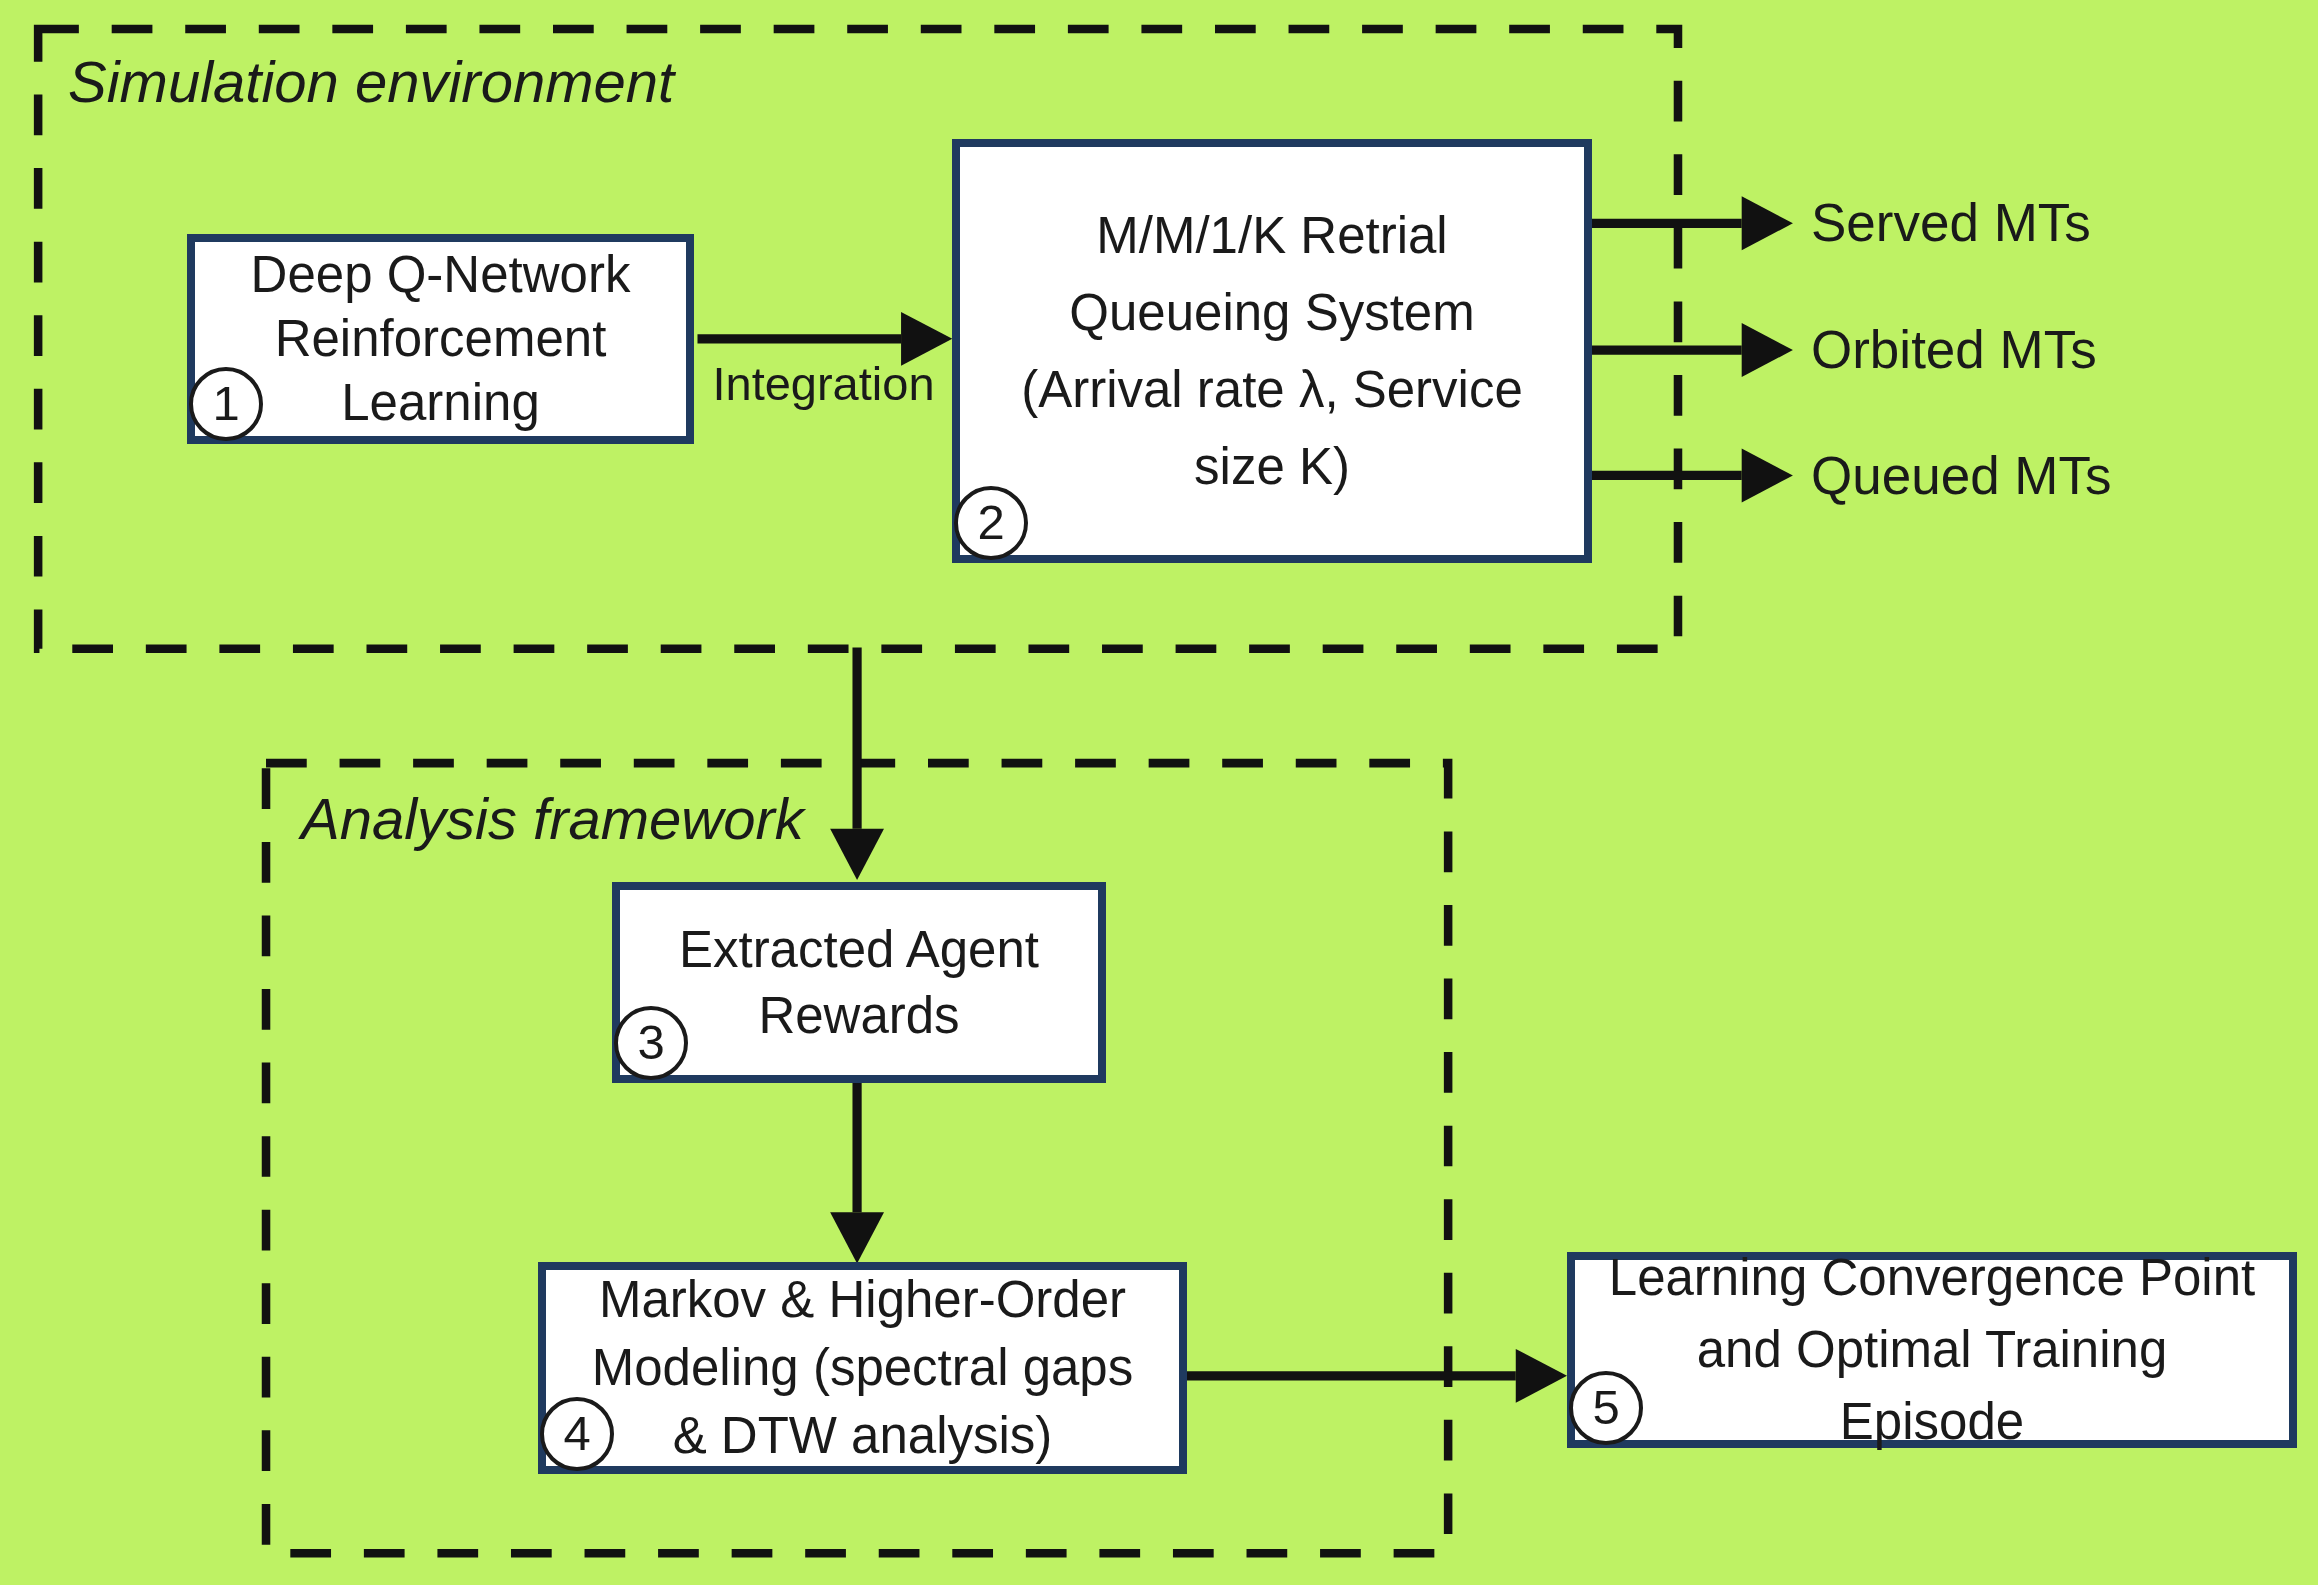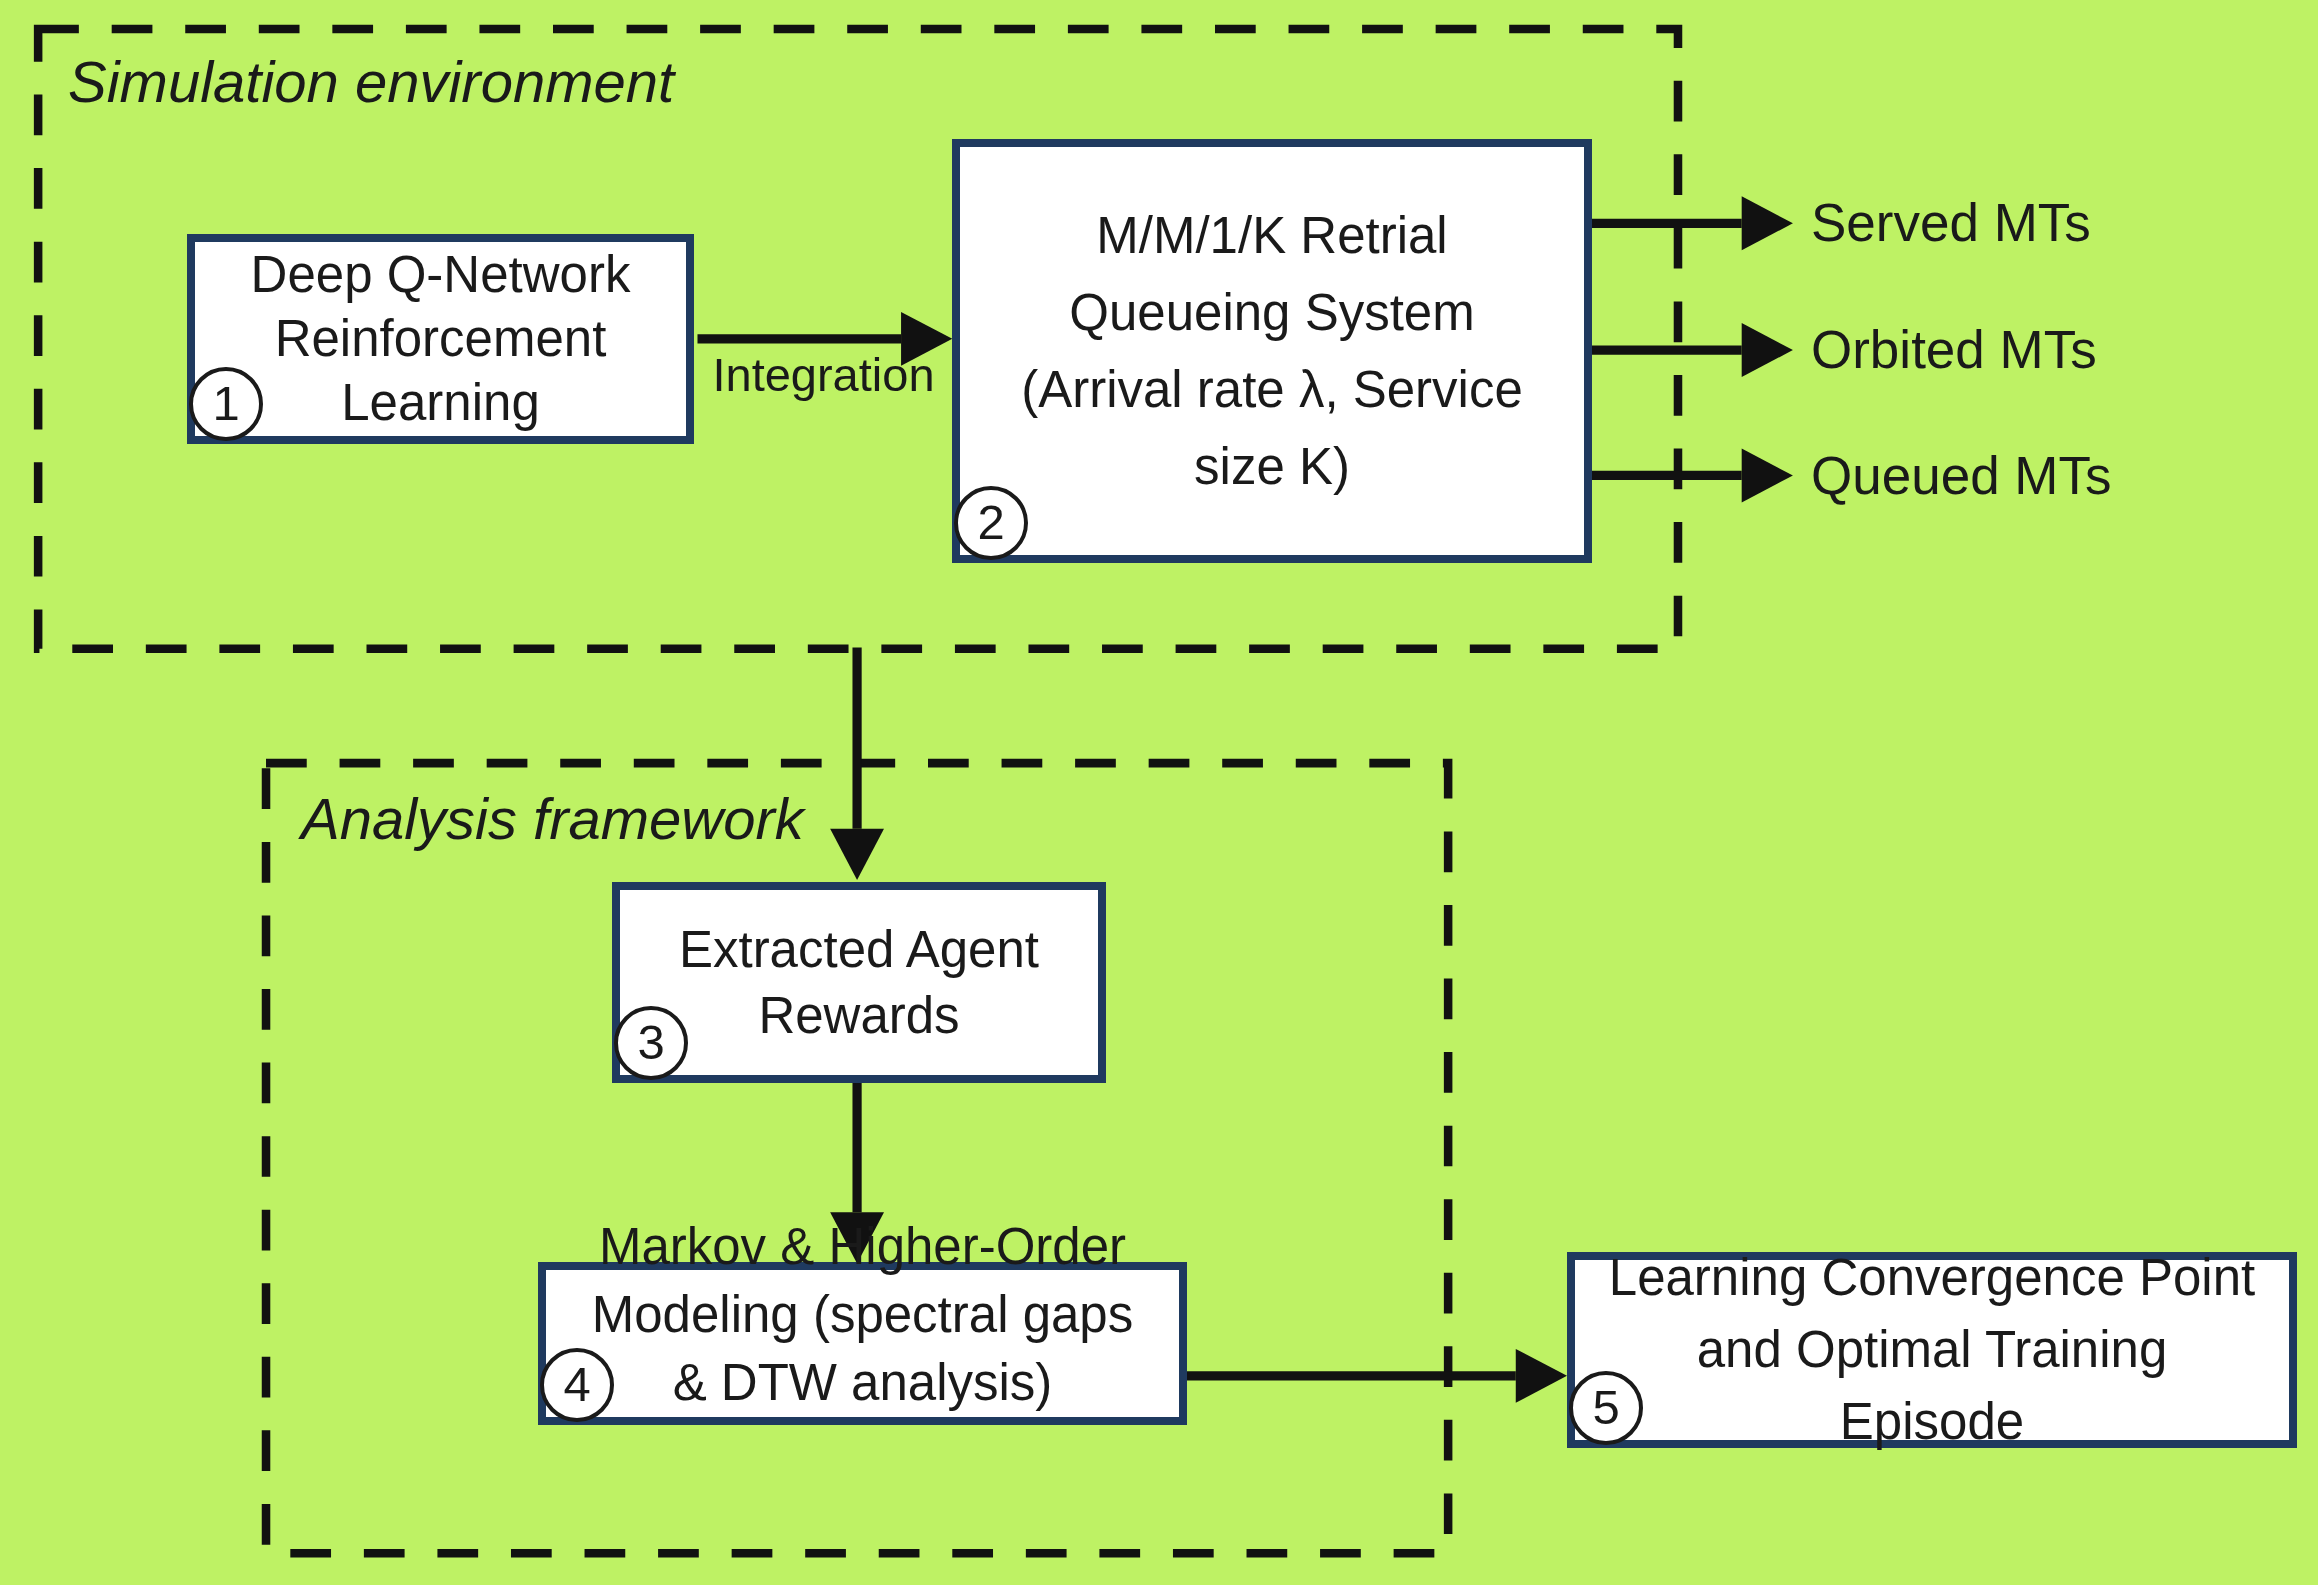--- a/index.html
+++ b/index.html
@@ -21,21 +21,21 @@
     display:flex; flex-direction:column;
     align-items:center; justify-content:center;
     text-align:center;
     font-size:51px;
   }
   .node .ln { display:block; white-space:nowrap; }
 
   .node-dqn     { left:187px;  top:234px;  width:507px;  height:210px; line-height:64px;  }
   .node-queue   { left:952px; top:139px;  width:640px;  height:424px; line-height:77px; }
   .node-rewards { left:612px;  top:882px; width:494px;  height:201px; line-height:66px; }
-  .node-markov  { left:538px;  top:1262px; width:649px;  height:163px; line-height:68px;justify-content:flex-end; }
+  .node-markov  { left:538px;  top:1262px; width:649px;  height:212px; line-height:68px; }
   .node-outcome { left:1567px; top:1252px; width:730px; height:196px; line-height:72px; }
 
   .badge {
     position:absolute; left:-5.9px; bottom:-4.6px;
     width:74px; height:74px;
     border:4.6px solid #1a1a1a; border-radius:50%;
     background:#ffffff;
     display:flex; align-items:center; justify-content:center;
     font-size:49px; line-height:1;
   }
@@ -44,21 +44,21 @@
     position:absolute;
     font-style:italic;
     font-size:58px; line-height:1.1;
     white-space:nowrap;
   }
   .group-label-sim { left:68px; top:50px; }
   .group-label-ana { left:301px; top:787px; }
 
   .flow-label {
     position:absolute;
-    left:695px; top:349px; width:243px;
+    left:695px; top:358px; width:243px;
     text-align:center;
     font-size:47px; line-height:1.1;
     white-space:nowrap;
     padding-left:14px;
   }
 
   .out-label {
     position:absolute; left:1811px;
     font-size:53px; line-height:66px;
     white-space:nowrap;

